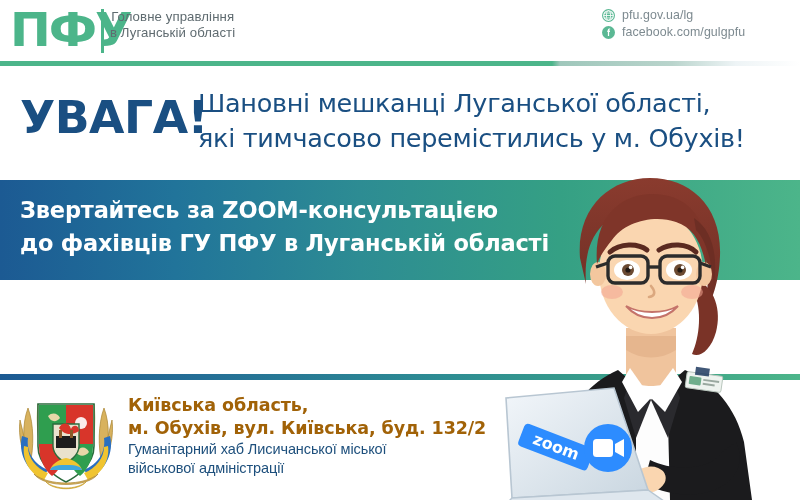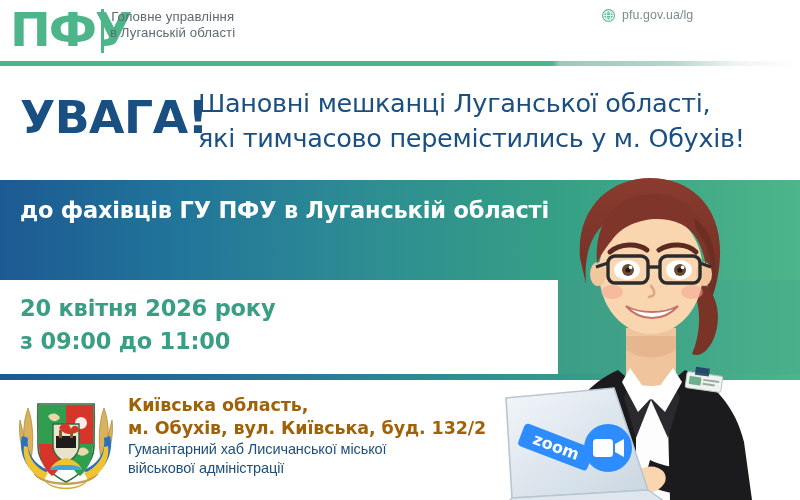--- a/index.html
+++ b/index.html
@@ -261,52 +261,47 @@
           <svg width="11" height="11" viewBox="0 0 16 16">
             <circle cx="8" cy="8" r="7" fill="none" stroke="#ffffff" stroke-width="1.5"></circle>
             <ellipse cx="8" cy="8" rx="3" ry="7" fill="none" stroke="#ffffff" stroke-width="1.2"></ellipse>
             <line x1="1" y1="8" x2="15" y2="8" stroke="#ffffff" stroke-width="1.2"></line>
             <line x1="2" y1="4.5" x2="14" y2="4.5" stroke="#ffffff" stroke-width="1"></line>
             <line x1="2" y1="11.5" x2="14" y2="11.5" stroke="#ffffff" stroke-width="1"></line>
           </svg>
         </span>
         <span class="contact-txt">pfu.gov.ua/lg</span>
       </div>
+      <div class="contact-row">
+        <span class="contact-ico">
+          <svg width="11" height="11" viewBox="0 0 16 16">
+            <path d="M10.2 5.2H8.9V4.3c0-.45.3-.55.5-.55h1V2.2H9.1C7.5 2.2 7.1 3.4 7.1 4.2v1H6.2v1.9h.9V13h1.8V7.1h1.2l.1-1.9z" fill="#ffffff"></path>
+          </svg>
+        </span>
+        <span class="contact-txt">facebook.com/gulgpfu</span>
+      </div>
     </div>
   </div>
   <div class="green-rule"></div>
 
   <div class="attn-block">
     <div class="attn-word">УВАГА!</div>
     <div class="attn-msg">
       <div>Шановні мешканці Луганської області,</div>
       <div>які тимчасово перемістились у м. Обухів!</div>
     </div>
   </div>
 
   <div class="teal-band">
     <div class="teal-text">
+      <div>Звертайтесь за ZOOM-консультацією</div>
       <div>до фахівців ГУ ПФУ в Луганській області</div>
     </div>
   </div>
 
-  <div class="date-band">
-    <div class="date-text">
-      <div>20 квітня 2026 року</div>
-      <div>з 09:00 до 11:00</div>
-    </div>
-    <div class="chev-wrap">
-      <div class="chev-bg"></div>
-      <div class="chev-mask">
-        <div class="chev chev-1"></div>
-        <div class="chev chev-2"></div>
-        <div class="chev chev-3"></div>
-      </div>
-    </div>
-  </div>
   <div class="thin-strip"></div>
 
   <div class="woman">
     <svg width="302" height="340" viewBox="0 0 302 340">
       <defs>
         <clipPath id="bandclip">
             <rect x="0" y="0" width="302" height="215"></rect>
           </clipPath>
         <linearGradient id="lapg" x1="0" y1="0" x2="1" y2="1">
           <stop offset="0%" stop-color="#f2f6fa"></stop>

